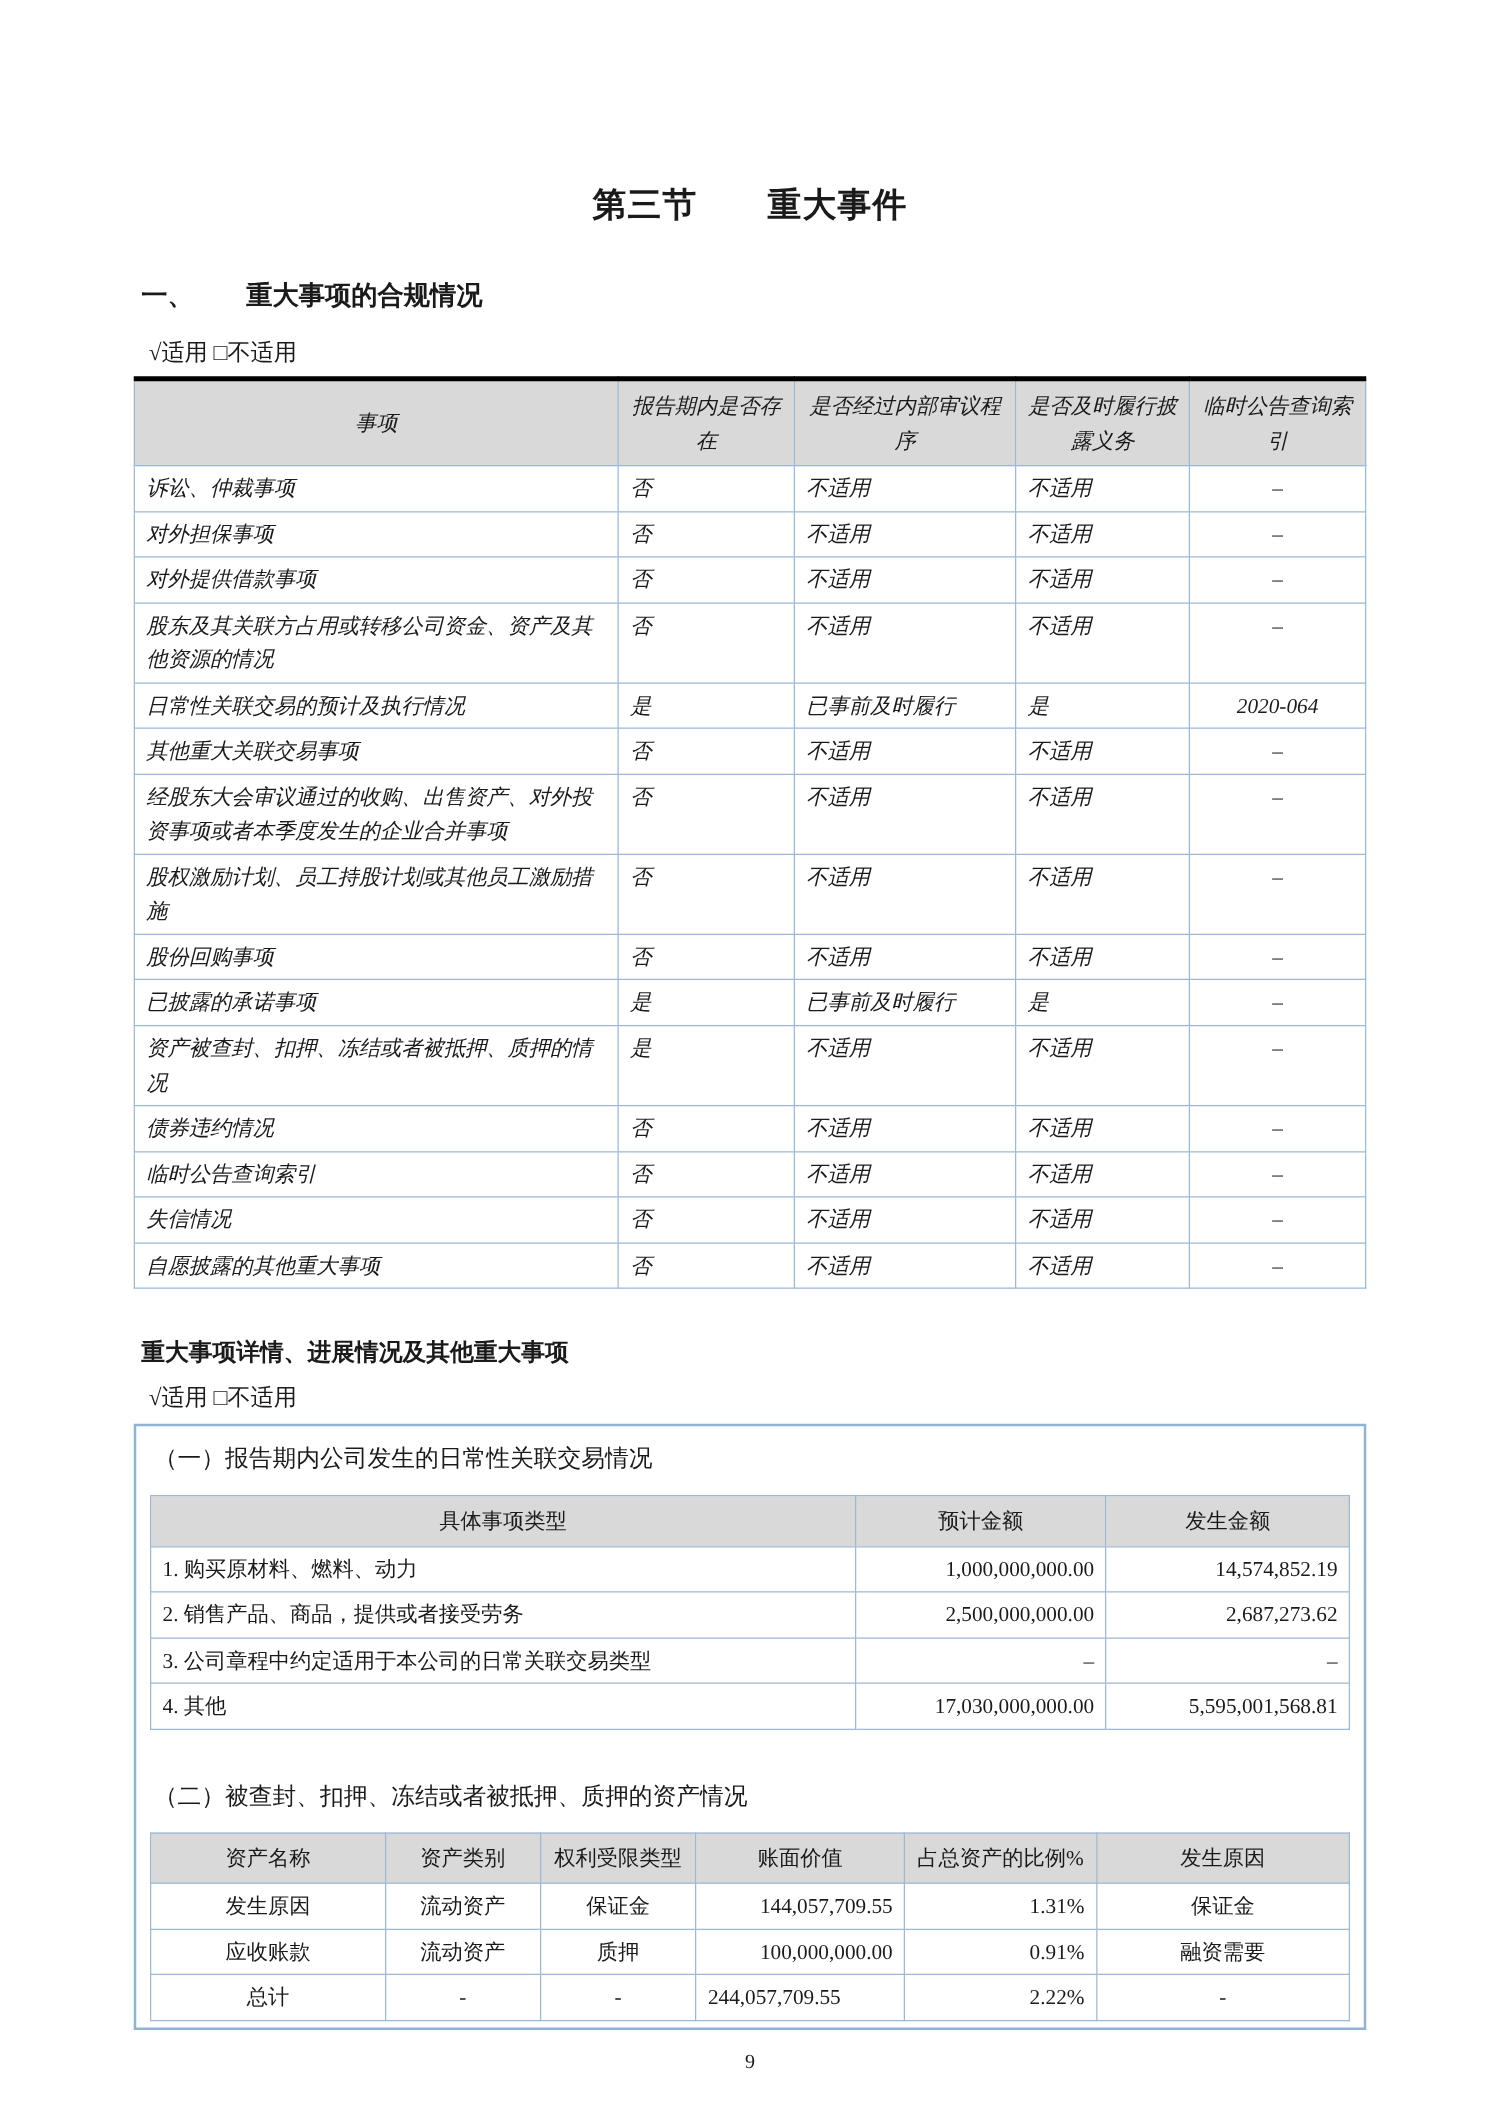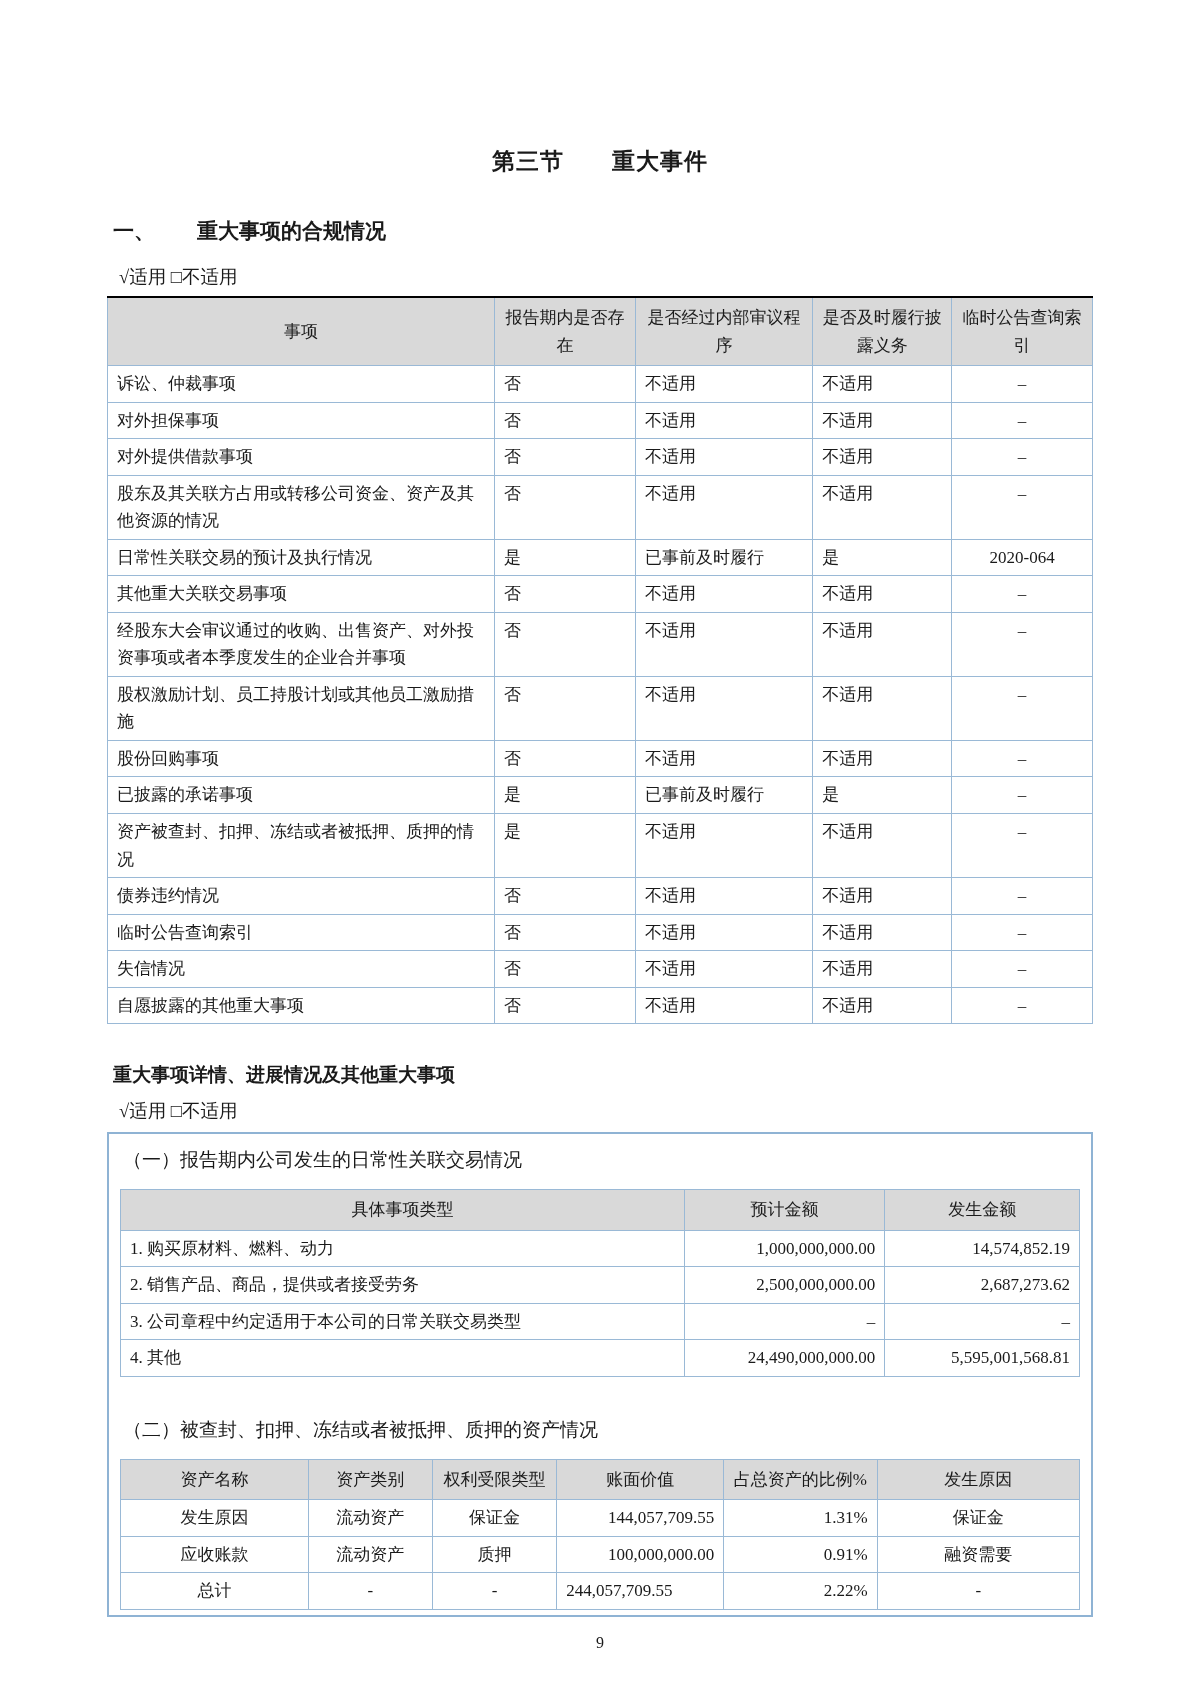--- a/index.html
+++ b/index.html
@@ -4,34 +4,34 @@
 <style>
   html,body{margin:0;padding:0;background:#ffffff;}
   .page{
     width:1200px;height:1697px;box-sizing:border-box;margin:0 auto;
     background:#ffffff;color:#1a1a1a;
     font-family:"Liberation Serif","DejaVu Serif",serif;
     padding:146px 107px 0 107px;position:relative;overflow:hidden;
   }
   .doc-title{
     font-family:"Liberation Sans","DejaVu Sans",sans-serif;
-    font-size:23px;font-weight:bold;text-align:center;margin:0;letter-spacing:1px;
+    font-size:27px;font-weight:bold;text-align:center;margin:0;letter-spacing:1px;
   }
   .sec-heading{
     font-family:"Liberation Sans","DejaVu Sans",sans-serif;
     font-size:21px;font-weight:bold;margin:40px 0 0 6px;
   }
   .applicable{font-size:18.5px;margin:19px 0 0 12px;}
   table{width:100%;border-collapse:collapse;table-layout:fixed;margin-top:7px;}
   th,td{
     border:1px solid #9ab9d6;font-size:17px;font-weight:normal;
     padding:4px 9px;line-height:1.62;word-break:break-all;
   }
   th{background:#d9d9d9;text-align:center;vertical-align:middle;padding:6px 4px;}
-  #compliance-table{border-top:2px solid #000000;}
+  #compliance-table{border-top:4px solid #000000;font-style:italic;}
   #compliance-table td{vertical-align:top;}
   .details-heading{
     font-family:"Liberation Sans","DejaVu Sans",sans-serif;
     font-size:19px;font-weight:bold;margin:38px 0 0 6px;
   }
   .applicable.second{margin-top:10px;}
   .outer-box{border:2px solid #8fb3d4;margin-top:9px;padding:6px 11px 5px 11px;}
   .sub-title{font-size:19px;padding:7px 3px 9px 3px;}
   .sub-title.sub2{margin-top:33px;}
   .inner-table td{vertical-align:middle;}
@@ -204,21 +204,21 @@
             <td style="text-align: right;">2,500,000,000.00</td>
             <td style="text-align: right;">2,687,273.62</td>
           </tr>
           <tr>
             <td style="text-align: left;">3. 公司章程中约定适用于本公司的日常关联交易类型</td>
             <td style="text-align: right;">–</td>
             <td style="text-align: right;">–</td>
           </tr>
           <tr>
             <td style="text-align: left;">4. 其他</td>
-            <td style="text-align: right;">24,490,000,000.00</td>
+            <td style="text-align: right;">17,030,000,000.00</td>
             <td style="text-align: right;">5,595,001,568.81</td>
           </tr>
         </tbody>
       </table>
 
     <div class="sub-title sub2">（二）被查封、扣押、冻结或者被抵押、质押的资产情况</div>
     <table id="pledged-assets-table" class="inner-table">
         <colgroup>
           <col style="width: 19.6%;">
           <col style="width: 12.9%;">

